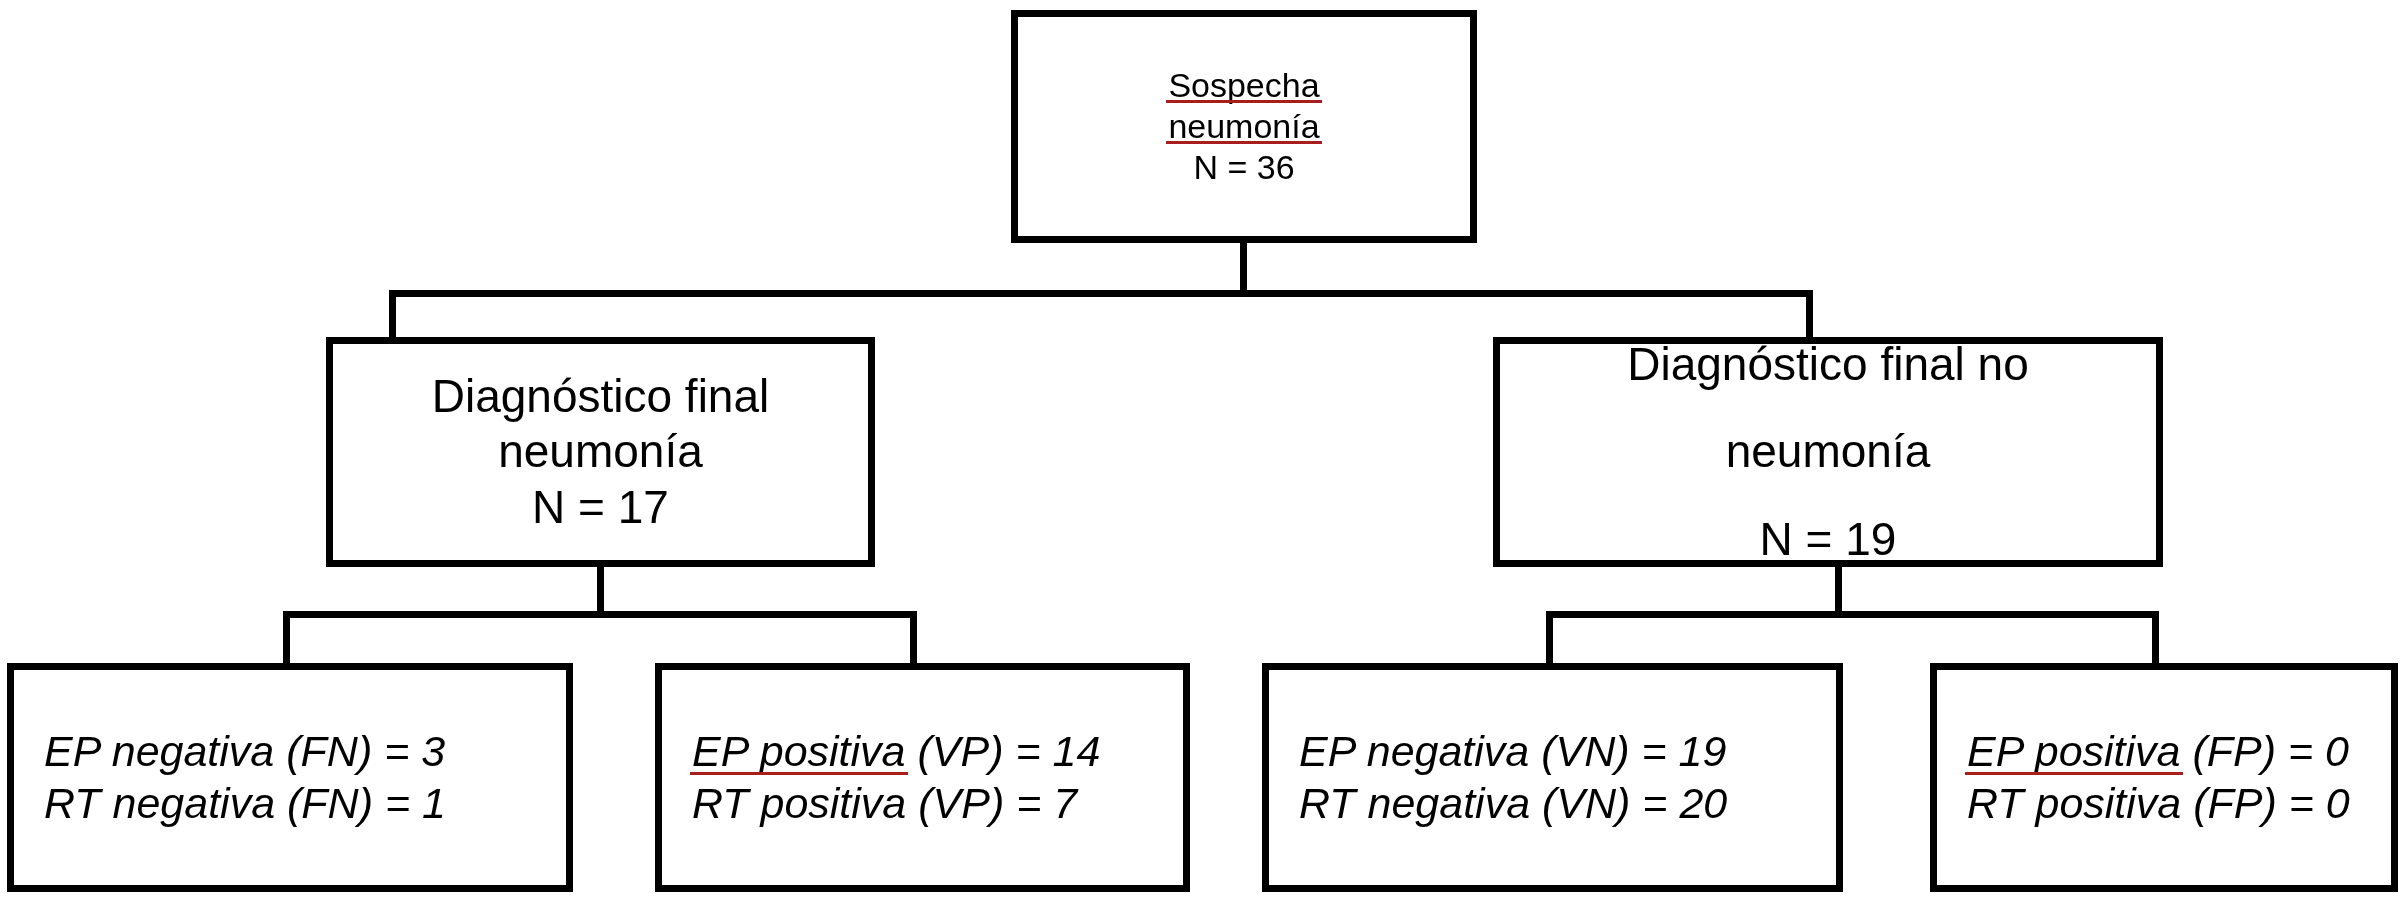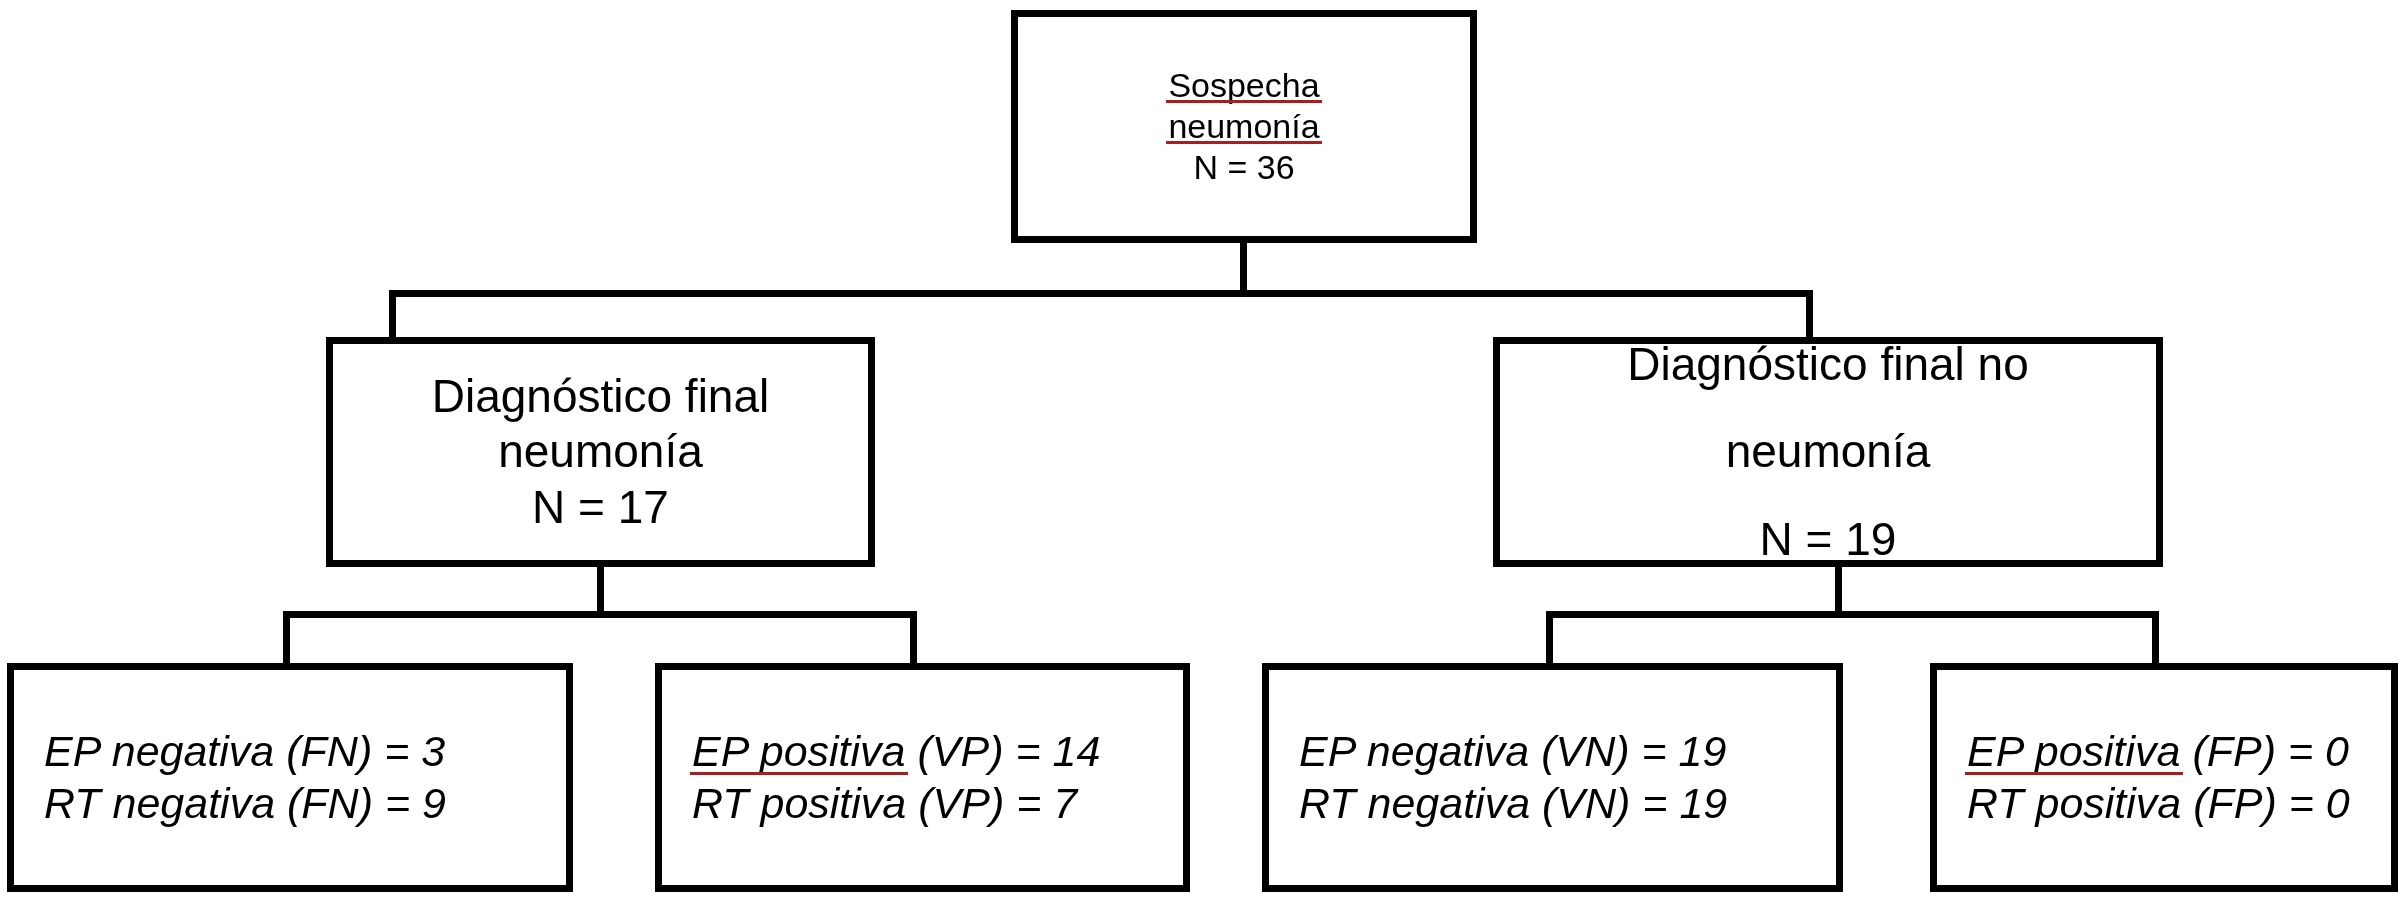--- a/index.html
+++ b/index.html
@@ -109,35 +109,35 @@
   <div class="node centered lvl2" style="left:1493px; top:337px; width:670px; height:230px;gap:32px;">
     <span class="line-text">Diagnóstico final no</span>
     <span class="line-text">neumonía</span>
     <span class="line-text">N = 19</span>
   </div>
 
   <div class="node lefted leaf" style="left:7px; top:663px; width:566px; height:229px;">
     <span class="line-text">
       <span>EP negativa</span><span> (FN) = 3</span>
     </span>
-    <span class="line-text">RT negativa (FN) = 9</span>
+    <span class="line-text">RT negativa (FN) = 1</span>
   </div>
 
   <div class="node lefted leaf" style="left:655px; top:663px; width:535px; height:229px;">
     <span class="line-text">
       <span class="red-ul">EP positiva</span><span> (VP) = 14</span>
     </span>
     <span class="line-text">RT positiva (VP) = 7</span>
   </div>
 
   <div class="node lefted leaf" style="left:1262px; top:663px; width:581px; height:229px;">
     <span class="line-text">
       <span>EP negativa</span><span> (VN) = 19</span>
     </span>
-    <span class="line-text">RT negativa (VN) = 19</span>
+    <span class="line-text">RT negativa (VN) = 20</span>
   </div>
 
   <div class="node lefted leaf" style="left:1930px; top:663px; width:468px; height:229px;">
     <span class="line-text">
       <span class="red-ul">EP positiva</span><span> (FP) = 0</span>
     </span>
     <span class="line-text">RT positiva (FP) = 0</span>
   </div>
 
 </div>

